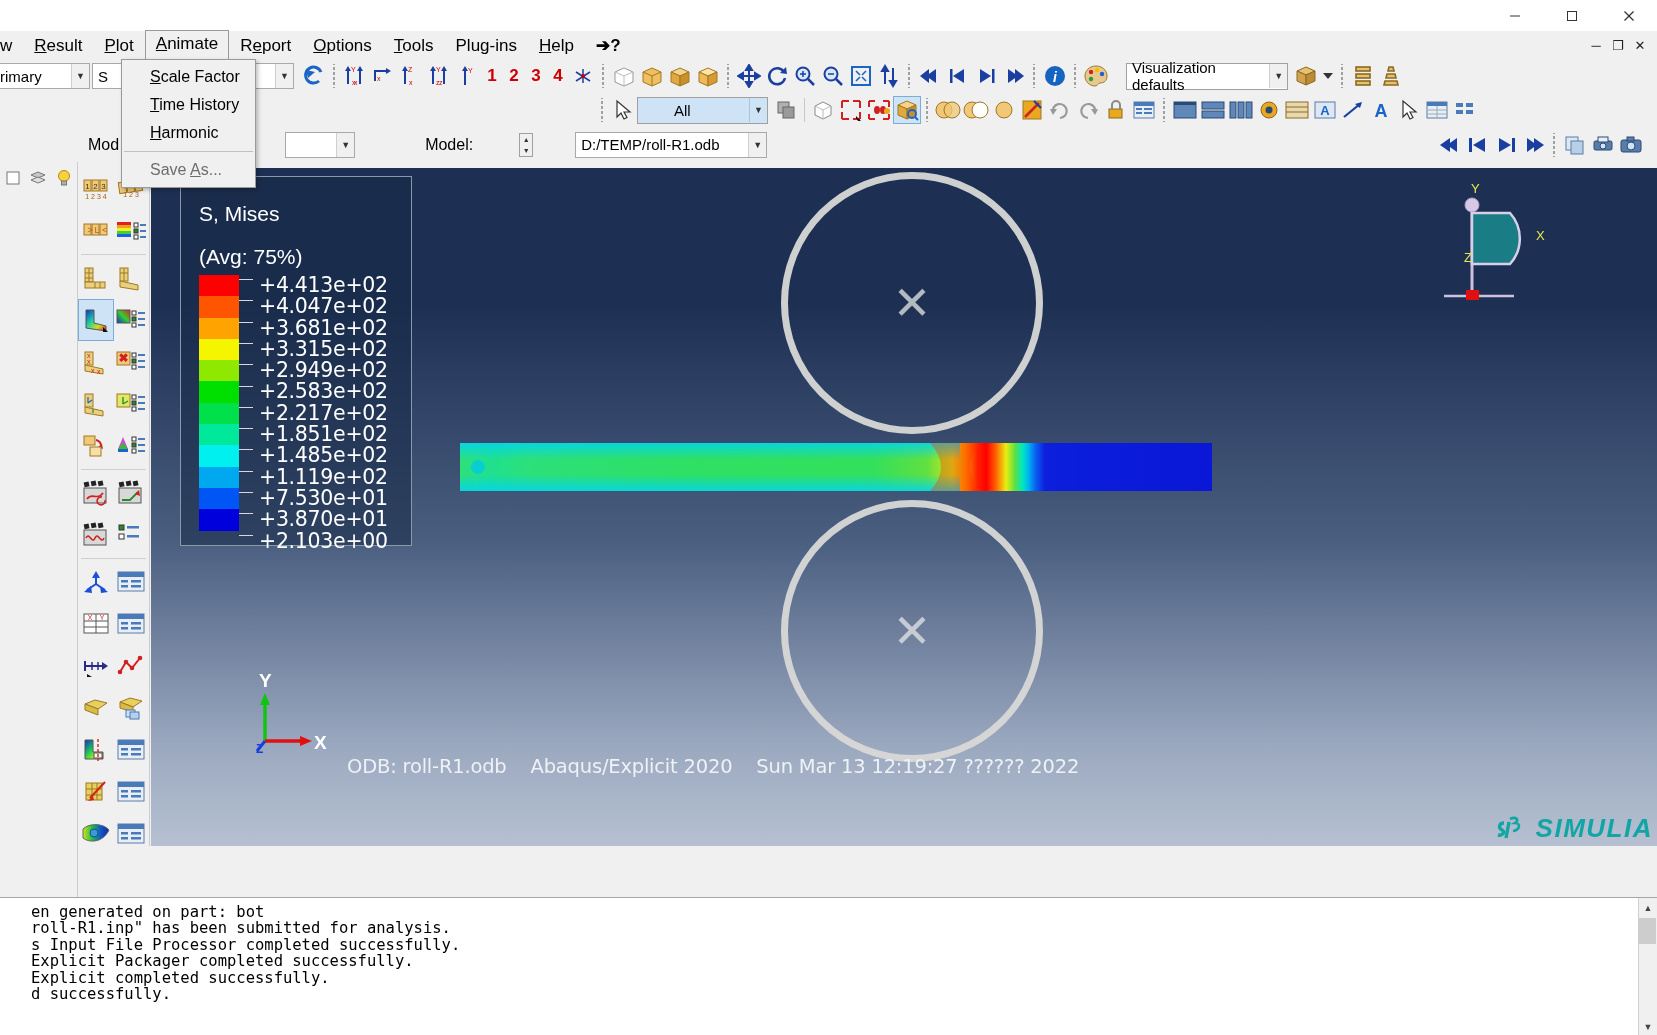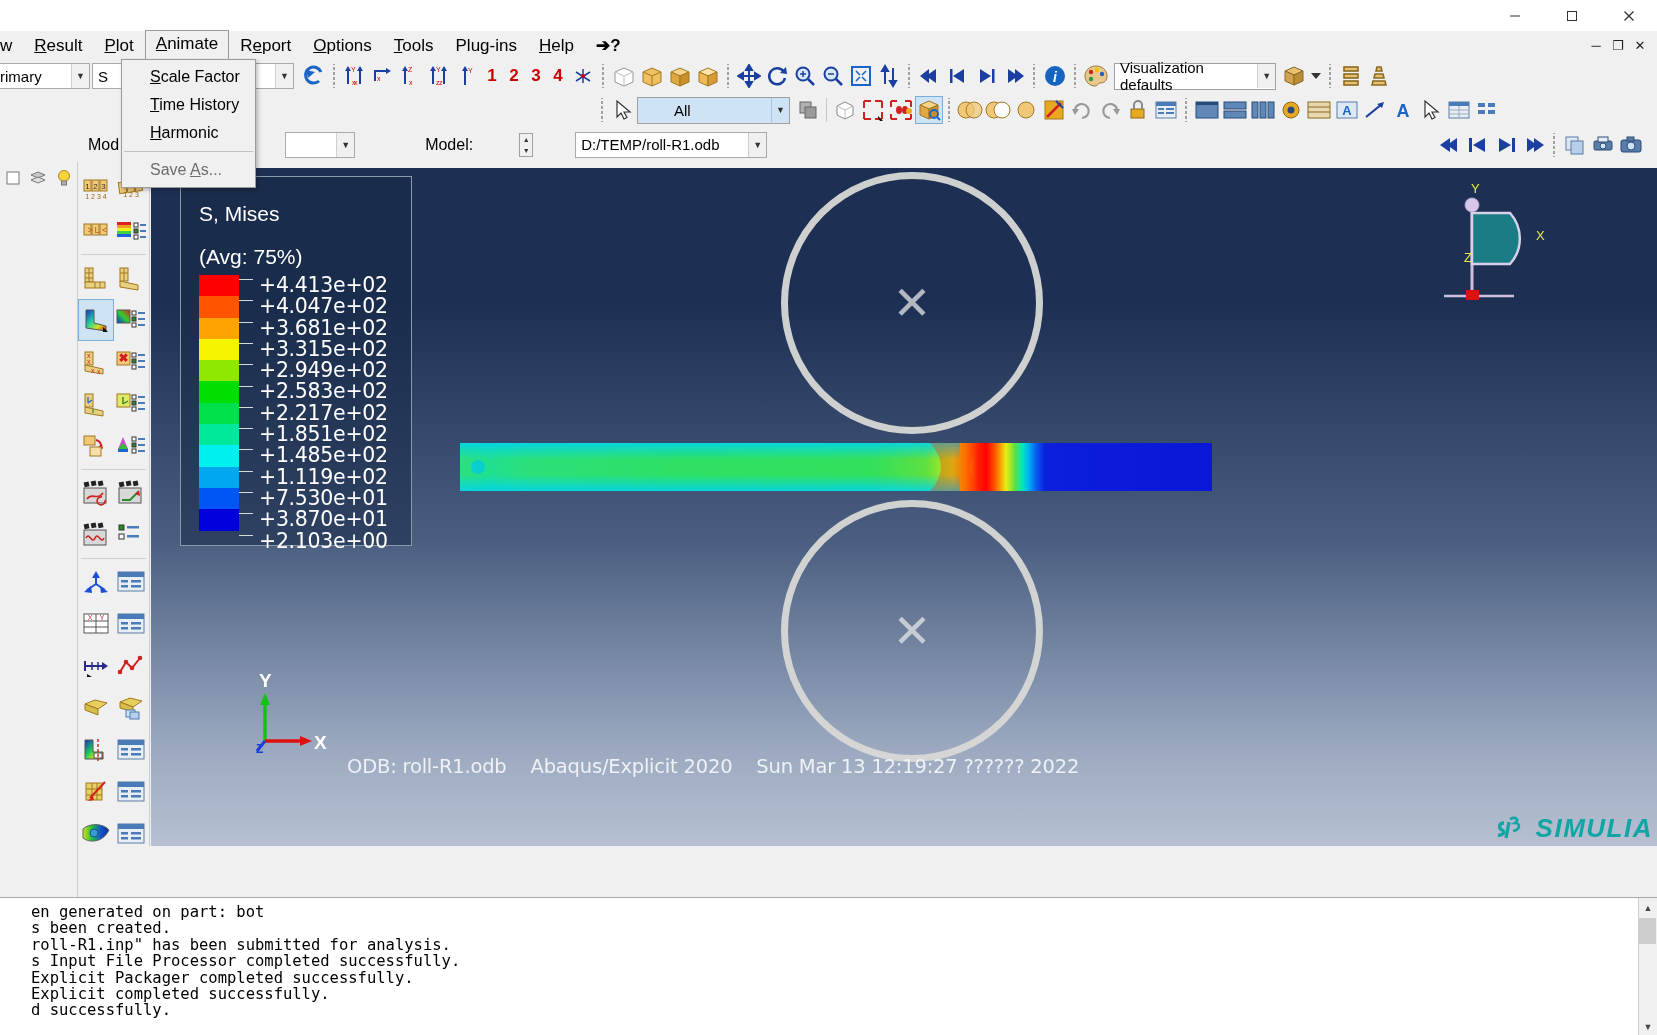--- a/index.html
+++ b/index.html
@@ -455,21 +455,21 @@
     <div class="tb-grip"></div>
     <div class="ticon">
       <svg width="26" height="24" viewBox="0 0 26 24">
           <path d="M13 2 C6 2 2 7 2 12 C2 18 7 22 12 22 C15 22 15 19 17 19 C21 19 24 17 24 12 C24 6 19 2 13 2Z" fill="#e8c88c" stroke="#9a7a3a"></path>
           <circle cx="8" cy="8" r="2.2" fill="#d02020"></circle>
           <circle cx="14" cy="6" r="2.2" fill="#f0c000"></circle>
           <circle cx="19" cy="10" r="2.2" fill="#2060d0"></circle>
           <circle cx="8" cy="15" r="2.2" fill="#20a040"></circle>
         </svg>
     </div>
-    <div class="combo" style="width:162px; height:27px; margin-left:4px;">
+    <div class="combo" style="width:162px; height:27px; margin-left:16px;">
       <span style="font-size:15px;">Visualization defaults</span>
       <span class="arrow">▼</span>
     </div>
     <div class="ticon" style="margin-left:4px;">
       <svg width="26" height="24" viewBox="0 0 26 24">
           <path d="M4 7 L13 3 L22 7 L13 11 Z" fill="#e8c070" stroke="#8a6a20"></path>
           <path d="M4 7 L13 11 L13 21 L4 17 Z" fill="#d2a24e" stroke="#8a6a20"></path>
           <path d="M22 7 L13 11 L13 21 L22 17 Z" fill="#bb8c36" stroke="#8a6a20"></path>
         </svg>
     </div>
@@ -499,21 +499,21 @@
     </div>
   </div>
 
   <div class="toolbar" id="toolbar2">
     <div class="tb-grip" style="margin-left:598px;"></div>
     <div class="ticon">
       <svg width="20" height="22" viewBox="0 0 20 22">
           <polygon points="4,2 4,18 8,14 11,20 14,18.5 11,13 17,13" fill="#fff" stroke="#333" stroke-width="1.2"></polygon>
         </svg>
     </div>
-    <div class="combo sel-blue" style="width:153px; height:27px;padding-left:36px;">
+    <div class="combo sel-blue" style="width:131px; height:27px;padding-left:36px;">
       <span>All</span>
       <span class="arrow" style="background:#cfe3f7;border-left:1px solid #aac3dd;">▼</span>
     </div>
     <div class="ticon" style="margin-left:4px;">
       <svg width="24" height="24" viewBox="0 0 24 24">
           <rect x="4" y="4" width="11" height="11" fill="#b0b0b0" stroke="#666"></rect>
           <rect x="9" y="9" width="11" height="11" fill="#9a9a9a" stroke="#666"></rect>
         </svg>
     </div>
     <div class="tb-sep"></div>
@@ -1381,21 +1381,21 @@
         <path d="M13 8 L10 24" stroke="#12a5a5" stroke-width="3.4" fill="none"></path>
       </svg>
       <span style="font-size:26px; letter-spacing:1.5px; font-weight:600; color:#12a5a5; font-style:italic;">SIMULIA</span>
     </div>
   </div>
 
   <div class="gapstrip"></div>
   <div class="gap-left"></div>
 
   <div class="msgpane">
-    <div class="msg-text" id="msg-text"><div>en generated on part: bot</div><div>s been created.</div><div>roll-R1.inp" has been submitted for analysis.</div><div>s Input File Processor completed successfully.</div><div>Explicit Packager completed successfully.</div><div>Explicit completed successfully.</div><div>d successfully.</div></div>
+    <div class="msg-text" id="msg-text"><div>en generated on part: bot</div><div>roll-R1.inp" has been submitted for analysis.</div><div>s Input File Processor completed successfully.</div><div>Explicit Packager completed successfully.</div><div>Explicit completed successfully.</div><div>d successfully.</div></div>
     <div class="scrollbar-v">
       <div class="sb-btn">▲</div>
       <div class="sb-btn">▼</div>
     </div>
     <div class="sb-thumb"></div>
   </div>
 
 </div>
 
 </body></html>

